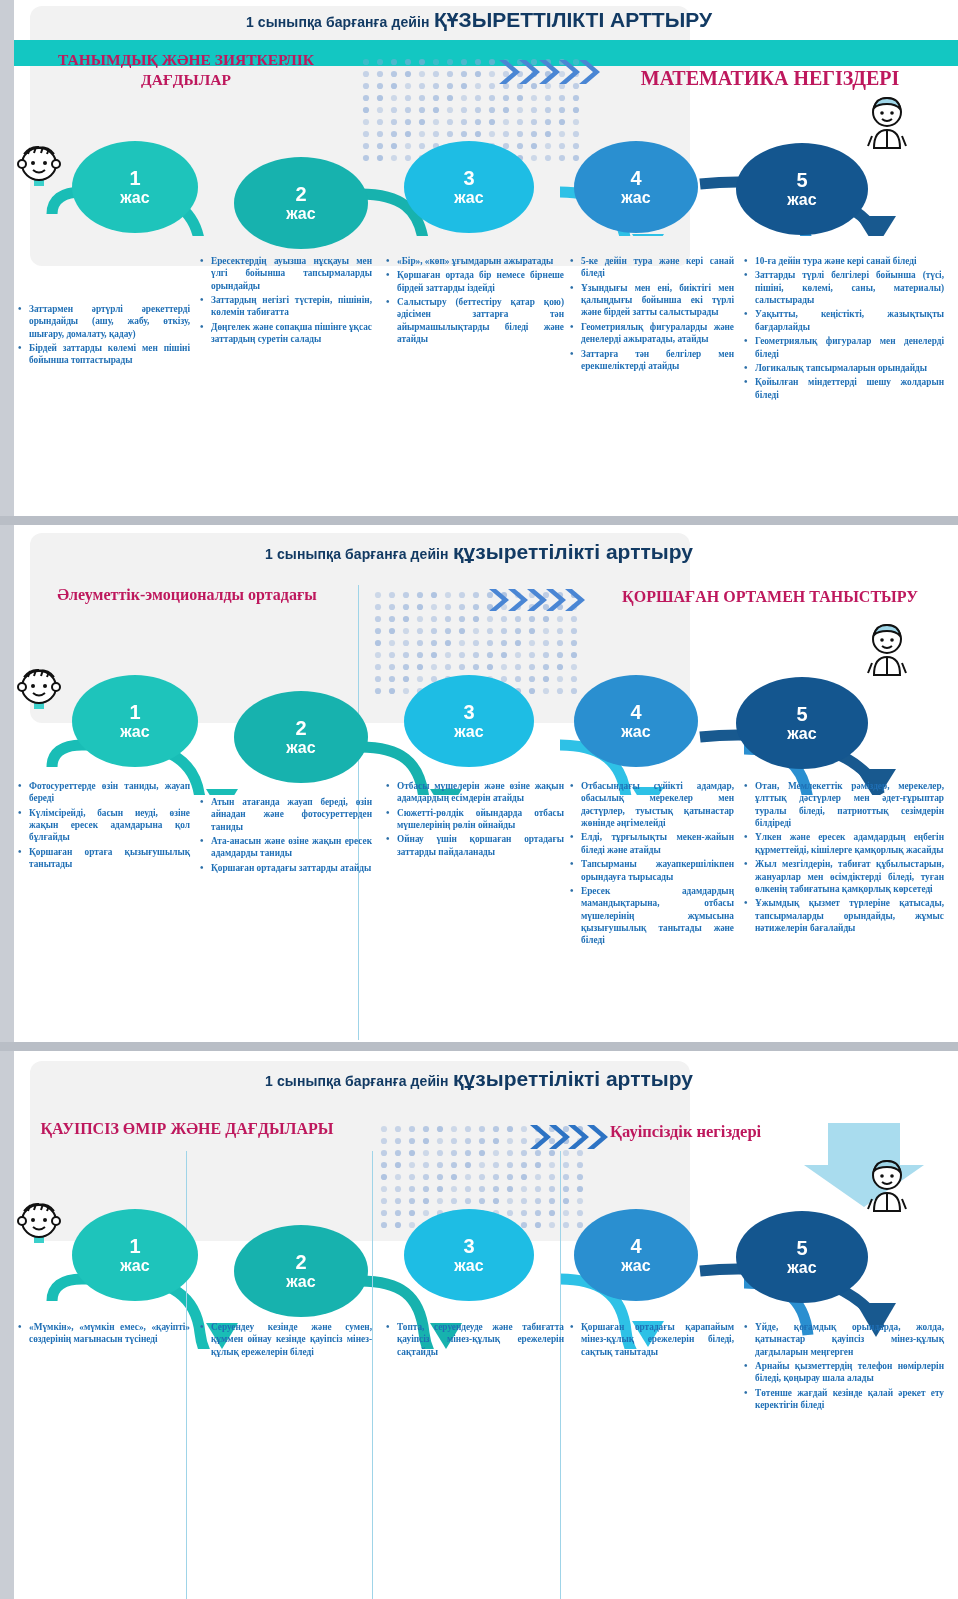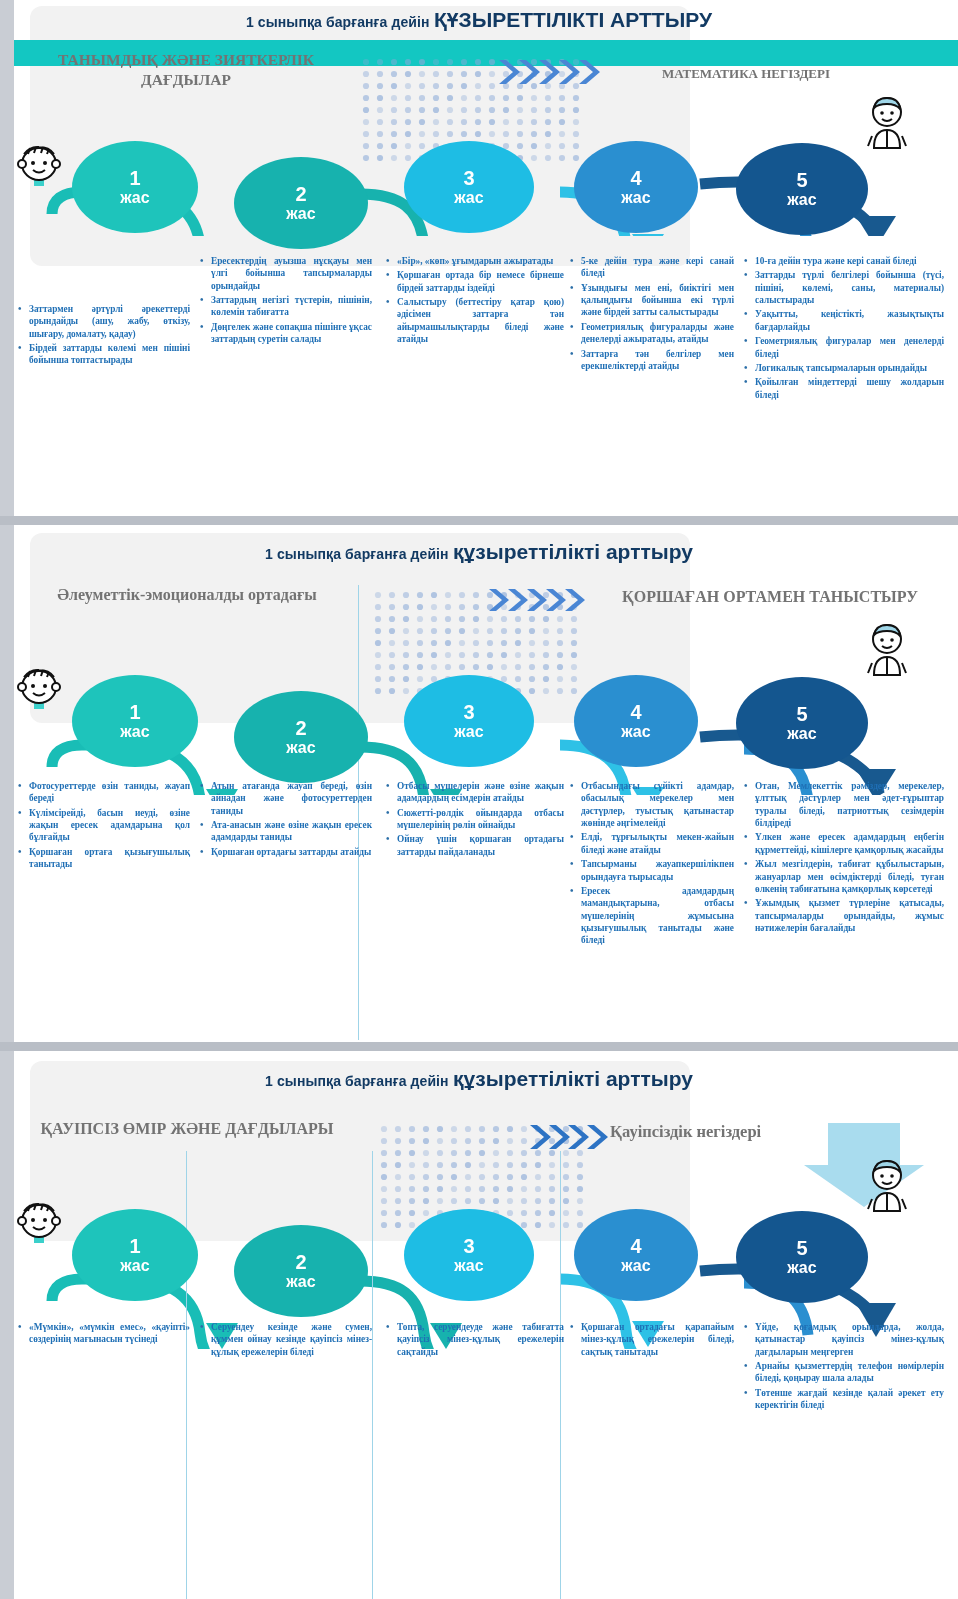--- a/index.html
+++ b/index.html
@@ -27,21 +27,21 @@
     position: absolute; text-align: center; width: 100%;
     font-family: "Liberation Sans", sans-serif;
     color: #123a63; white-space: nowrap;
   }
   .deck-title .thin { font-weight: 700; font-size: 14px; letter-spacing: .1px; }
   .deck-title .fat  { font-weight: 700; font-size: 21px; }
 
   .cat-title {
     position: absolute; text-align: center;
     font-family: "Liberation Serif", serif;
-    font-weight: 700; color: #737373; line-height: 1.28;
+    font-weight: 700; color: #be185d; line-height: 1.28;
   }
 
   
   .dotgrid { position: absolute; }
   .chevrons { position: absolute; }
 
   
   .timeline { position: absolute; left: 0; width: 958px; }
   .node {
     position: absolute; border-radius: 50%;
@@ -246,21 +246,21 @@
     <svg class="chevrons" style="left:497px; top:58px;" width="105" height="34">
       <g fill="#4a86d4">
         <path d="M2 2 L16 14 L2 26 L9 26 L23 14 L9 2 Z"></path>
         <path d="M22 2 L36 14 L22 26 L29 26 L43 14 L29 2 Z"></path>
         <path d="M42 2 L56 14 L42 26 L49 26 L63 14 L49 2 Z"></path>
         <path d="M62 2 L76 14 L62 26 L69 26 L83 14 L69 2 Z"></path>
         <path d="M82 2 L96 14 L82 26 L89 26 L103 14 L89 2 Z"></path>
       </g>
     </svg>
 
-    <div class="cat-title" style="left:566px; top:66px; width:360px; font-size:13px;">МАТЕМАТИКА НЕГІЗДЕРІ</div>
+    <div class="cat-title" style="left:590px; top:66px; width:360px; font-size:20px;">МАТЕМАТИКА НЕГІЗДЕРІ</div>
 
     <svg class="timeline" style="top:96px;" width="958" height="140">
       <path d="M52 118 C52 104 62 96 82 96 L126 96 C168 96 196 112 200 150 C204 186 232 200 272 200 L300 200" fill="none" stroke="#19bdb6" stroke-width="11"></path>
       <path d="M360 98 C400 98 420 112 424 150 C428 186 456 200 496 200 L524 200" fill="none" stroke="#17b2ae" stroke-width="11"></path>
       <path d="M560 96 C598 96 622 110 626 148 C630 184 656 198 694 198 L720 198" fill="none" stroke="#2ec1e6" stroke-width="11"></path>
       <path d="M744 100 C782 100 804 114 808 152" fill="none" stroke="#2a8fd0" stroke-width="11"></path>
       <path d="M700 88 C756 82 830 88 868 126 L880 146" fill="none" stroke="#18598f" stroke-width="11"></path>
       <path d="M196 146 L228 146 L212 172 Z" fill="#19bdb6" transform="translate(10,-6)"></path>
       <path d="M420 146 L452 146 L436 172 Z" fill="#17b2ae" transform="translate(10,-6)"></path>
       <path d="M622 144 L654 144 L638 170 Z" fill="#2ec1e6" transform="translate(10,-6)"></path>
@@ -563,21 +563,21 @@
 
     <div class="vrule" style="left:358px; top:60px; height:455px;"></div>
     <div class="cols" id="cols-1" style="top: 255px; position: absolute;">
         <div class="col" style="position: absolute; left: 18px; top: 0px; width: 172px;">
           <ul>
             <li>Фотосуреттерде өзін таниды, жауап береді</li>
             <li>Күлімсірейді, басын иеуді, өзіне жақын ересек адамдарына қол бұлғайды</li>
             <li>Қоршаған ортаға қызығушылық танытады</li>
           </ul>
         </div>
-        <div class="col" style="position: absolute; left: 200px; top: 0px; width: 172px;">
+        <div class="col" style="position: absolute; left: 200px; top: 16px; width: 172px;">
           <ul>
             <li>Атын атағанда жауап береді, өзін айнадан және фотосуреттерден таниды</li>
             <li>Ата-анасын және өзіне жақын ересек адамдарды таниды</li>
             <li>Қоршаған ортадағы заттарды атайды</li>
           </ul>
         </div>
         <div class="col" style="position: absolute; left: 386px; top: 0px; width: 178px;">
           <ul>
             <li>Отбасы мүшелерін және өзіне жақын адамдардың есімдерін атайды</li>
             <li>Сюжетті-рөлдік ойындарда отбасы мүшелерінің рөлін ойнайды</li>

